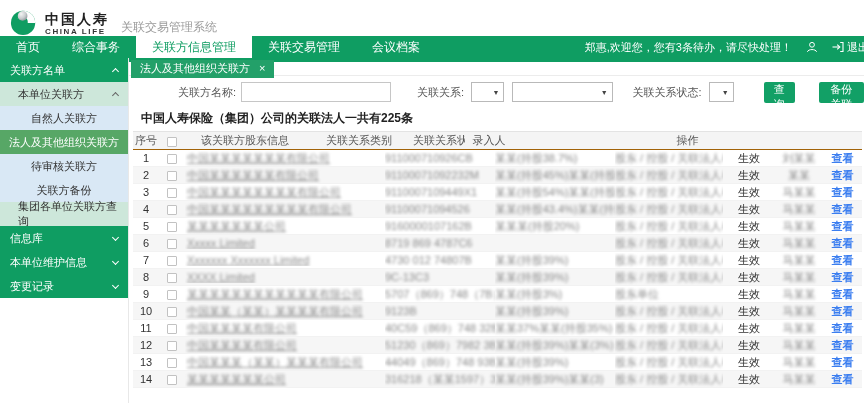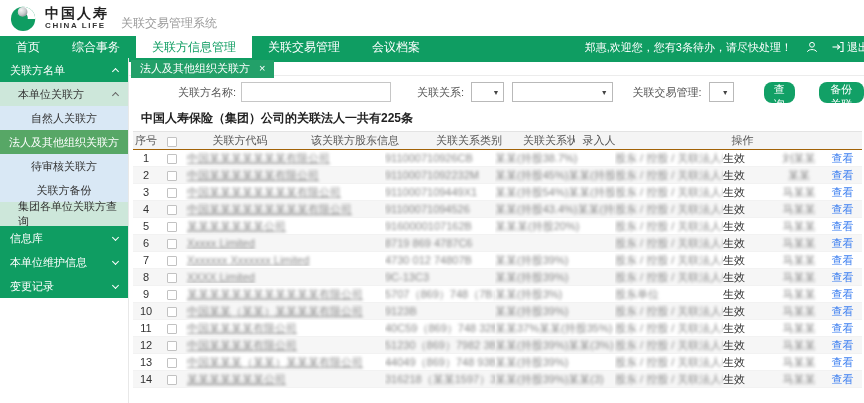--- a/index.html
+++ b/index.html
@@ -1,21 +1,21 @@
 <!DOCTYPE html>
 <html><head>
 <meta charset="utf-8">
 <style>
   * { margin:0; padding:0; box-sizing:border-box; }
   html,body { background:#fff; }
   body { font-family:"Liberation Sans","DejaVu Sans",sans-serif; }
   .app { position:relative; width:864px; height:403px; overflow:hidden; background:#fff; }
 
   
-  .topbar { height:36px; display:flex; align-items:center; padding-left:10px; background:#fff; }
+  .topbar { height:36px; display:flex; align-items:flex-end; padding-left:10px; background:#fff; }
   .logo { width:28px; height:28px; margin-right:7px; }
   .brand { display:flex; flex-direction:column; line-height:1; }
   .brand-cn { font-size:14px; font-weight:bold; color:#222; letter-spacing:2px; }
   .brand-en { font-size:8px; font-weight:bold; color:#333; letter-spacing:1.6px; margin-top:2px; }
   .sysname { font-size:12px; color:#9b9b9b; margin-left:12px; margin-top:10px; }
 
   
   .mainnav { height:22px; background:#0f9d62; display:flex; align-items:stretch; font-size:12px; }
   .nav-item { border:0; background:transparent; color:#fff; font-size:12px; padding:0 16px; cursor:pointer; font-family:inherit; }
   .nav-item.active { background:#fff; color:#0f9d62; }
@@ -48,43 +48,43 @@
   .query-title { font-size:12px; color:#333; margin-bottom:7px; }
   .form-row { display:flex; align-items:center; font-size:11px; color:#555; height:22px; }
   .f-label { margin-right:5px; white-space:nowrap;margin-left:37px; }
   .t-input { width:150px; height:20px; border:1px solid #c6c6c6; background:#fff; font-size:11px; padding:0 4px; font-family:inherit; }
   .sel { position:relative; height:20px; border:1px solid #b9b9b9; background:#fff; cursor:pointer; }
   .sel::after { content:"▼"; position:absolute; right:4px; top:50%; transform:translateY(-50%); font-size:7px; color:#444; }
   .sel-1 { width:70px; margin-left:2px; }
   .sel-2 { width:215px; margin-left:8px; }
   .sel-3 { width:52px; margin-left:2px; }
   .gap-a { margin-left:26px; } .gap-b { margin-left:20px; } .gap-c { margin-left:30px; } .gap-d { margin-left:24px; }
-  .btn { height:21px; border:0; border-radius:8px; background:#12a066; color:#fff; font-size:11px; padding:0 10px; cursor:pointer; font-family:inherit; }
+  .btn { height:21px; border:0; border-radius:2px; background:#12a066; color:#fff; font-size:11px; padding:0 10px; cursor:pointer; font-family:inherit; }
 
   .table-title { font-size:12px; font-weight:bold; color:#222; margin:7px 0 4px 12px; }
 
   .tbl { margin:0 2px 0 4px; }
   .tr { display:flex; align-items:center; height:17px; font-size:11px; color:#333; border-bottom:1px solid #f2f2f2; }
   .tr:nth-child(even):not(.thead) { background:#f6f6f6; }
   .thead { background:#f4f4f4; border-top:1px solid #e3e3e3; border-bottom:1px solid #a16207; height:19px; color:#555; }
   .td { overflow:hidden; white-space:nowrap; }
   .c-num { flex:0 0 26px; text-align:center; }
   .c-check { flex:0 0 26px; text-align:center; }
   .c-name { flex:0 0 200px; padding-left:2px; }
   .c-code { flex:0 0 110px; }
   .c-share { flex:0 0 120px; }
   .c-cat { flex:0 0 108px; }
-  .c-status { flex:0 0 52px; }
+  .c-status { flex:0 0 52px; text-align:center; }
   .c-op { flex:0 0 48px; text-align:center; }
   .c-act { flex:1; text-align:center; }
   .thead .td { text-align:center; padding-left:0; }
   .cb { display:inline-block; width:10px; height:10px; border:1px solid #c2c2c2; border-radius:1px; background:#fff; vertical-align:middle; cursor:pointer; }
   .blur { color:#8a8a8a; filter:blur(1.5px); }
   .blur.u { text-decoration:underline; }
-  .link { color:#3b7ef0; cursor:pointer; text-decoration:none; }
+  .link { color:#3b7ef0; cursor:pointer; text-decoration:none;font-weight:bold; }
 </style>
 </head>
 <body>
 
 <div class="app">
 
   <div class="topbar">
     <svg class="logo" viewBox="0 0 30 30">
       <defs>
         <radialGradient id="ballg" cx="35%" cy="30%" r="75%">
@@ -185,34 +185,33 @@
         </div>
       </div>
 
       <div class="query">
         <div class="form-row">
           <span class="f-label">关联方名称:</span>
           <input class="t-input" type="text" value="" style="">
           <span class="f-label gap-a">关联关系:</span>
           <div class="sel sel-1"></div>
           <div class="sel sel-2"></div>
-          <span class="f-label gap-b">关联交易管理:</span>
+          <span class="f-label gap-b">关联关系状态:</span>
           <div class="sel sel-3"></div>
           <button class="btn gap-c">查询</button>
           <button class="btn gap-d">备份关联方</button>
         </div>
       </div>
 
       <div class="table-title">中国人寿保险（集团）公司的关联法人一共有225条</div>
 
       <div class="tbl">
         <div class="tr thead">
           <span class="td c-num">序号</span>
           <span class="td c-check"><span class="cb"></span></span>
-          <span class="td c-code">关联方代码</span>
           <span class="td c-share">该关联方股东信息</span>
           <span class="td c-cat">关联关系类别</span>
           <span class="td c-status">关联关系状态</span>
           <span class="td c-op">录入人</span>
           <span class="td c-act">操作</span>
         </div>
         <div id="table-rows">
             <div class="tr">
     <span class="td c-num">1</span>
     <span class="td c-check"><span class="cb"></span></span>

